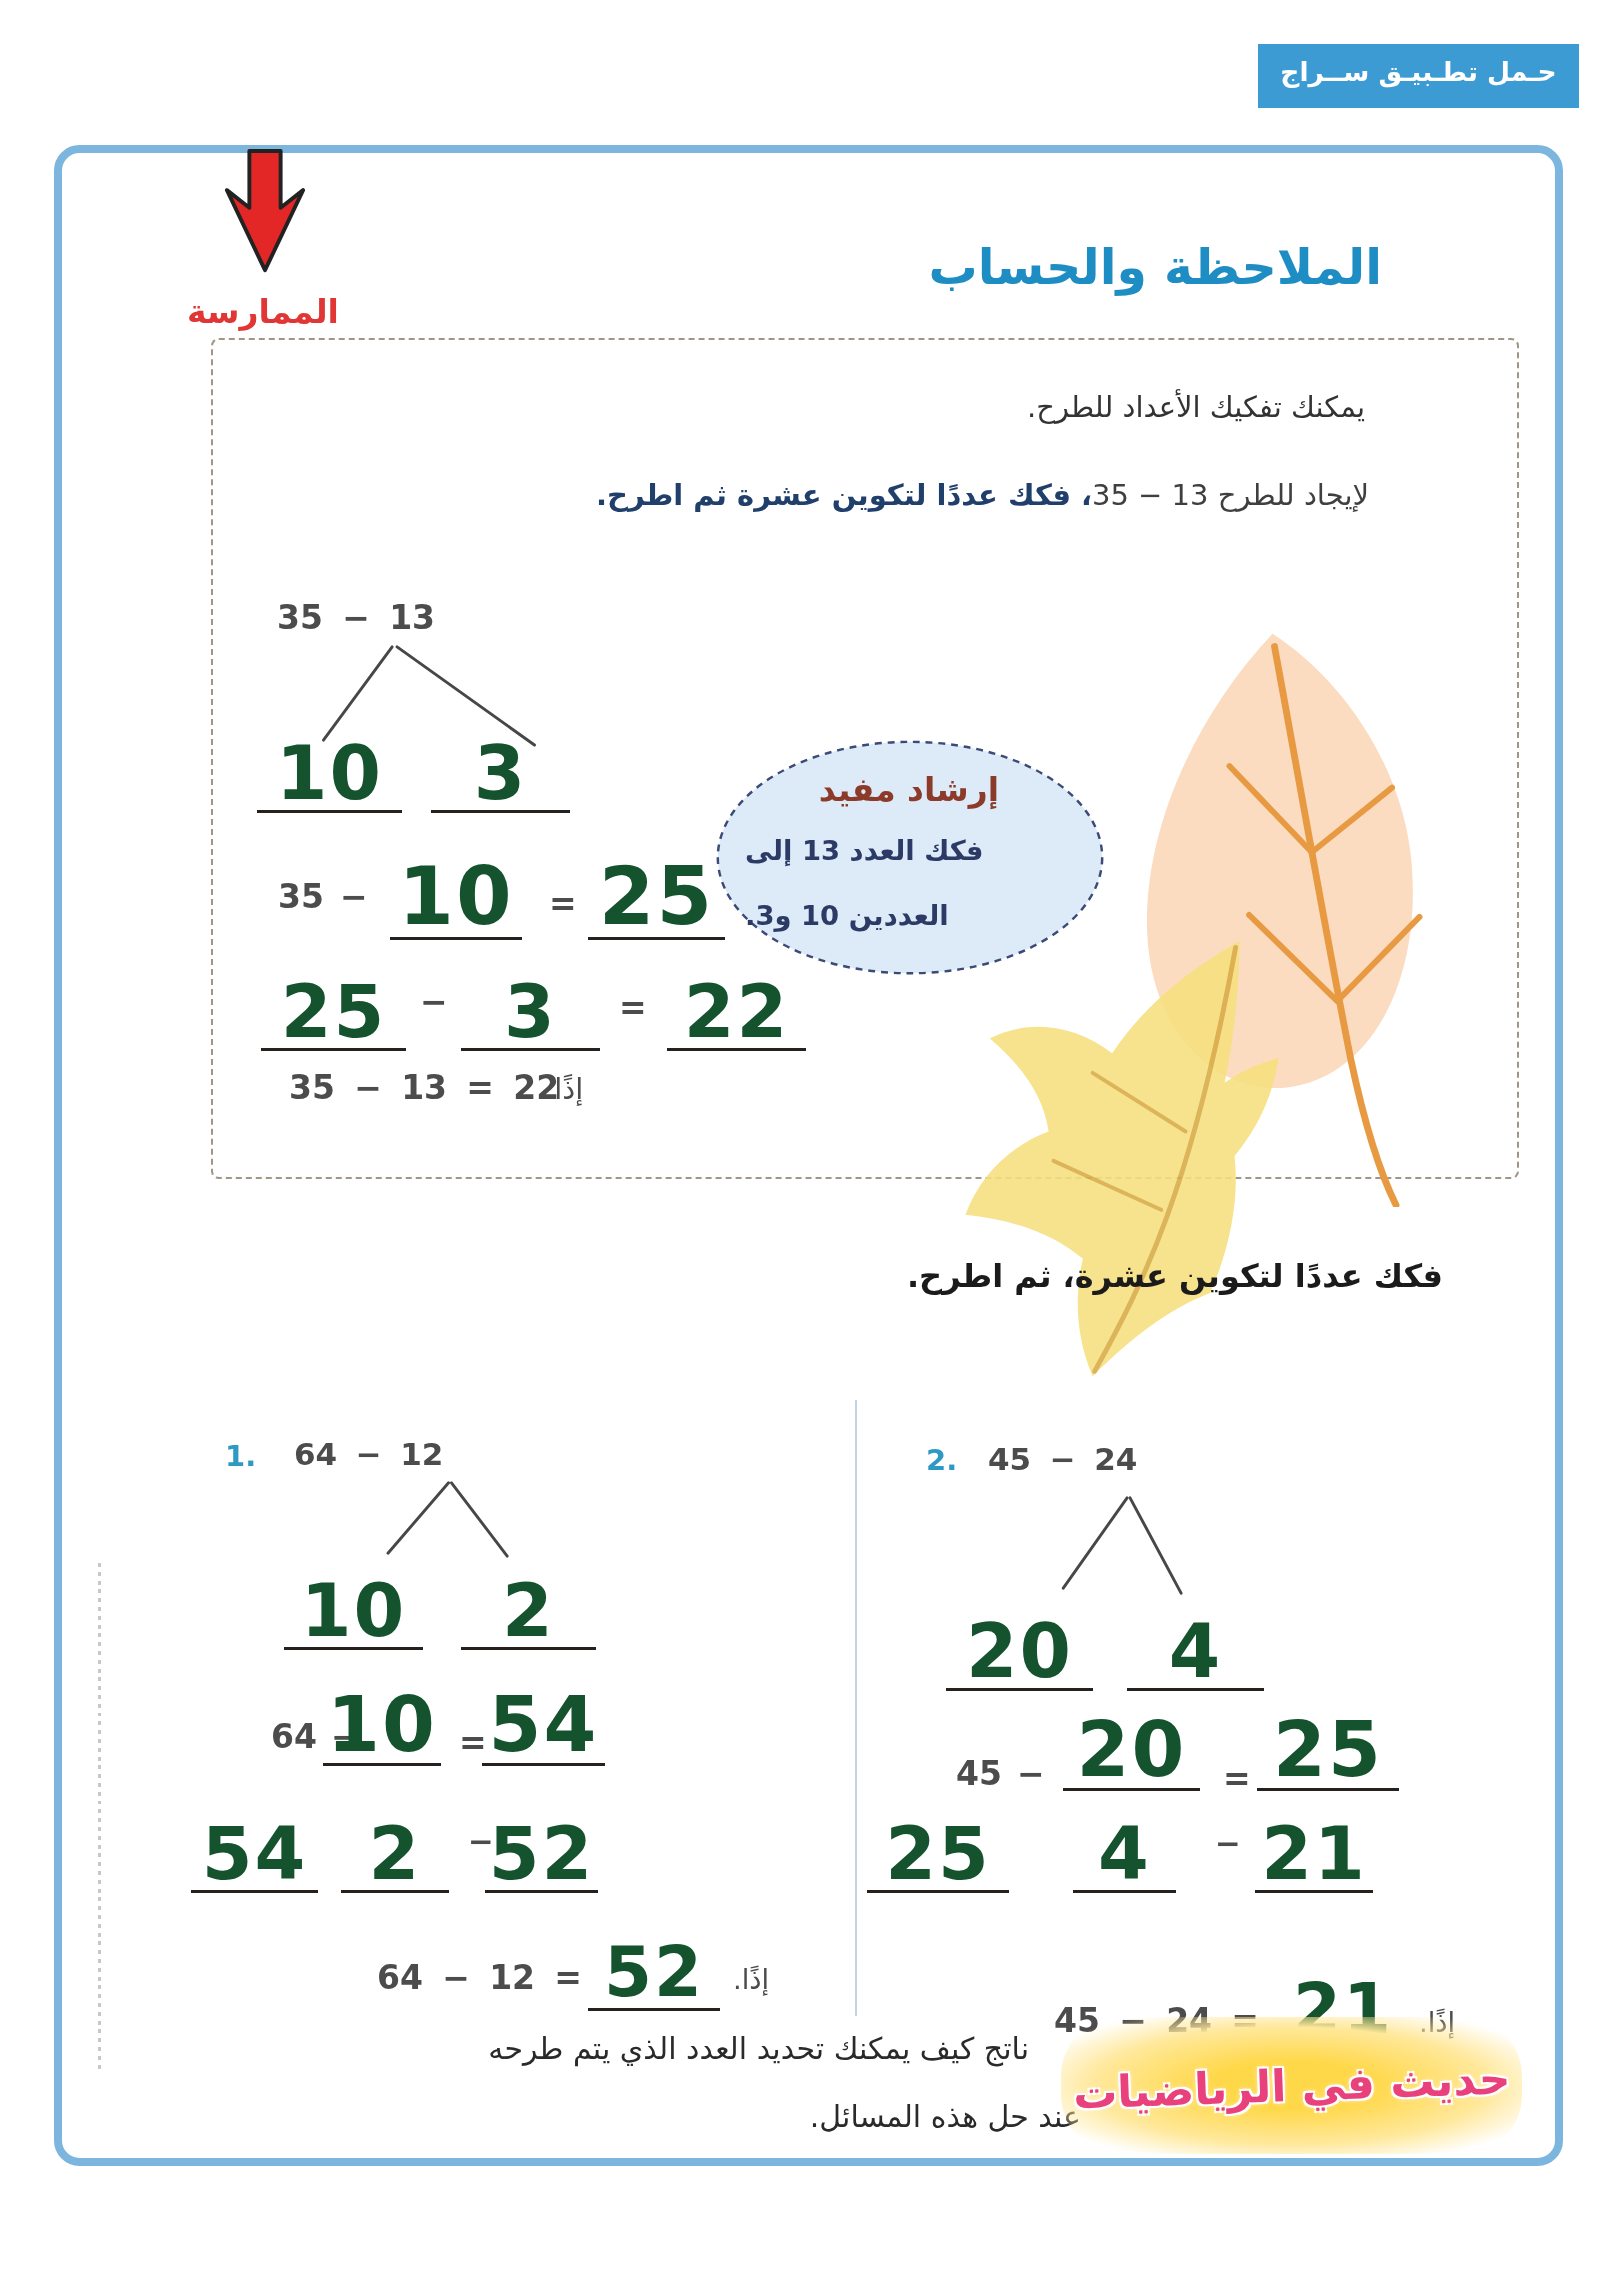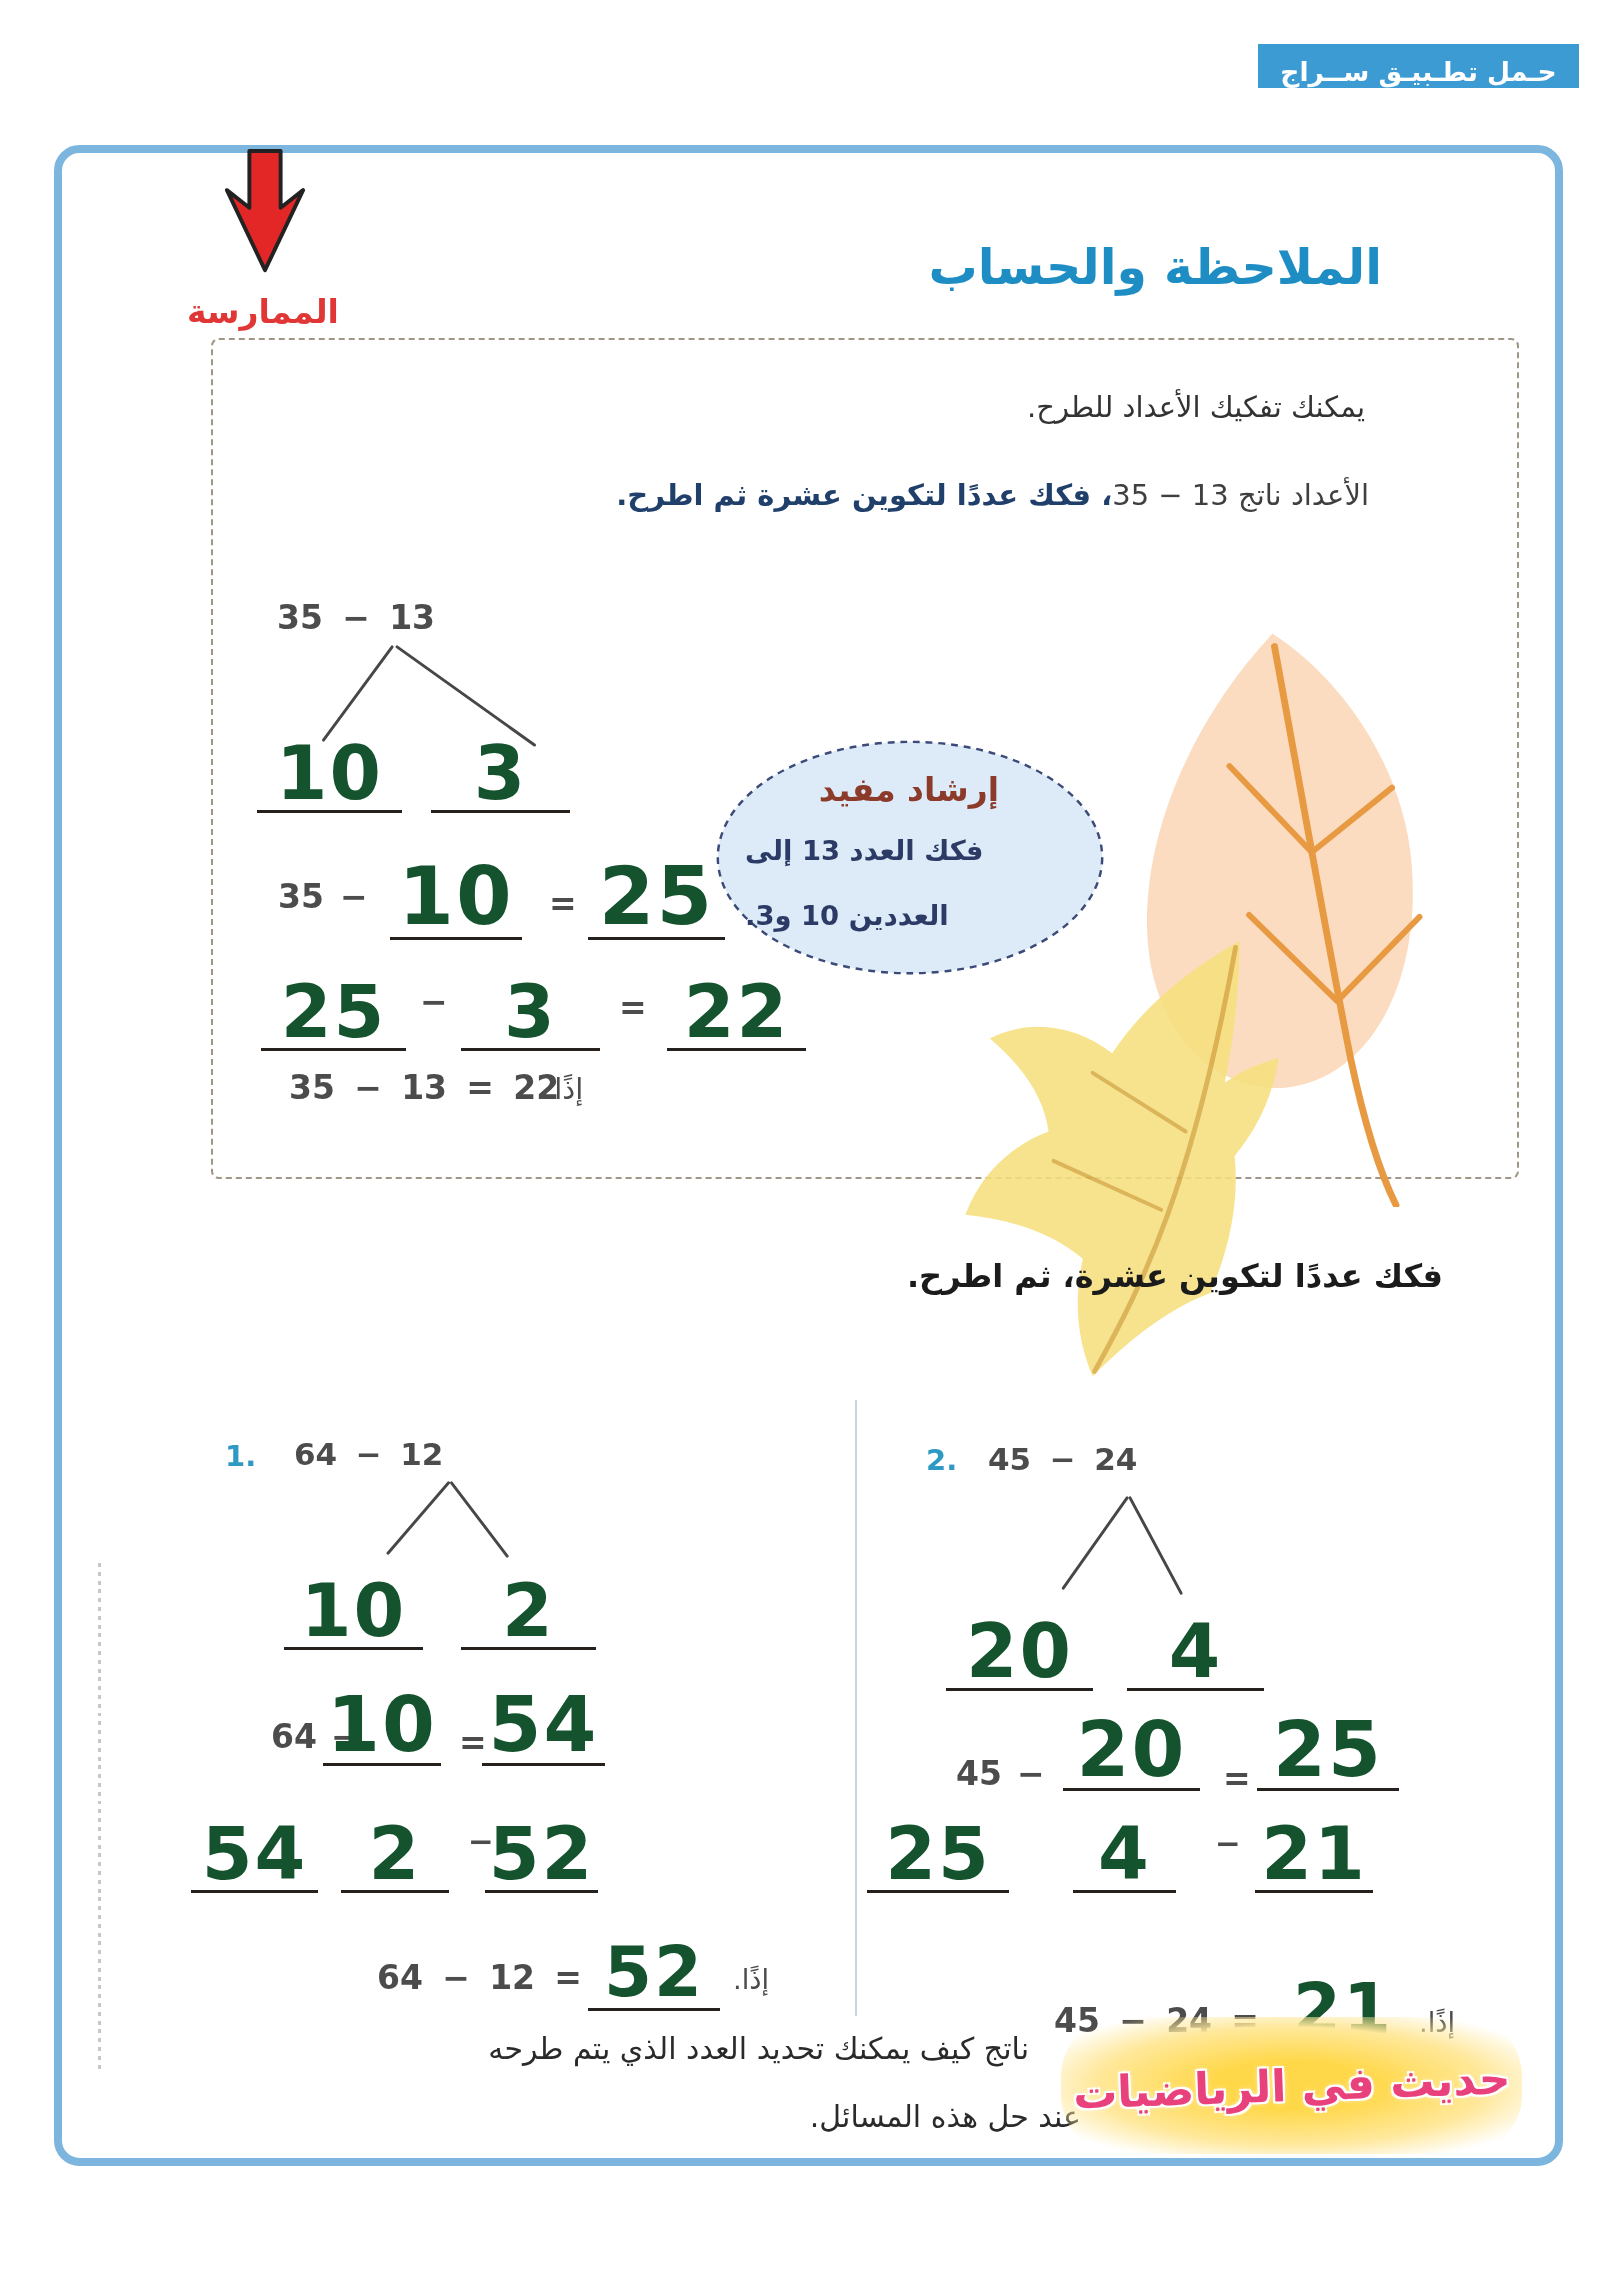--- a/index.html
+++ b/index.html
@@ -17,21 +17,21 @@
     z-index:0;background:transparent;
   }
   
   .logo{left:1258px;top:44px;width:321px;z-index:6;text-align:center;}
   .logo .name{
     display:block;background:#ffffff;border:1px solid #c9c9c9;border-bottom:none;
     font-size:73px;font-weight:500;color:#1b1b1b;line-height:127px;height:130px;
   }
   .logo .tagline{
     display:block;background:#3d9bd3;color:#ffffff;font-weight:700;
-    font-size:26.5px;line-height:55px;height:44px;direction:rtl;
+    font-size:26.5px;line-height:55px;height:64px;direction:rtl;
   }
   
   .arrow-wrap{left:223px;top:147px;width:84px;height:137px;z-index:4;}
   .practice{left:165px;top:292px;width:196px;text-align:center;
     color:#e03636;font-size:33px;font-weight:800;direction:rtl;z-index:4;}
   
   .title{right:238px;top:239px;font-size:49px;font-weight:800;color:#1d8dc4;
     direction:rtl;z-index:3;}
   
   .example-box{
@@ -111,21 +111,21 @@
 </svg>
 
 <svg class="abs leaf" style="left:936px;top:916px;opacity:.88;" width="372" height="480" viewBox="0 0 380 490">
   <path d="M310 25 C250 60 210 95 180 140 C140 110 95 105 55 125 C90 155 110 185 115 220 C75 235 45 265 30 305 C80 310 120 325 150 350 C140 395 145 435 160 470 C200 430 240 400 280 385 C300 340 310 290 305 245 C330 215 345 180 350 145 C330 150 312 158 295 170 C305 120 310 72 310 25 Z" fill="#f6e07e"></path>
   <path d="M162 465 C 212 375 262 275 306 32" fill="none" stroke="#d8ab45" stroke-width="5" stroke-linecap="round"></path>
   <path d="M230 300 L 120 250 M255 220 L 160 160" fill="none" stroke="#d8ab45" stroke-width="4" stroke-linecap="round"></path>
 </svg>
 
 <div class="abs intro1">يمكنك تفكيك الأعداد للطرح.</div>
 <div class="abs intro2">
-  <span>الأعداد ناتج </span><span dir="ltr">35 − 13</span><span class="rest">، فكك عددًا لتكوين عشرة ثم اطرح.</span>
+  <span>لإيجاد للطرح </span><span dir="ltr">35 − 13</span><span class="rest">، فكك عددًا لتكوين عشرة ثم اطرح.</span>
 </div>
 
 <div class="abs expr" style="left:277px;top:598px;" dir="ltr">35 − 13</div>
 <svg class="abs tree" style="left:294px;top:637px;" width="265" height="113" viewBox="0 0 270 115">
   <line x1="100" y1="10" x2="30" y2="105"></line>
   <line x1="105" y1="10" x2="245" y2="110"></line>
 </svg>
 <div class="abs blank" style="left:257px;top:720px;width:145px;height:93px;">
   <span class="pink f76">10</span>
 </div>

